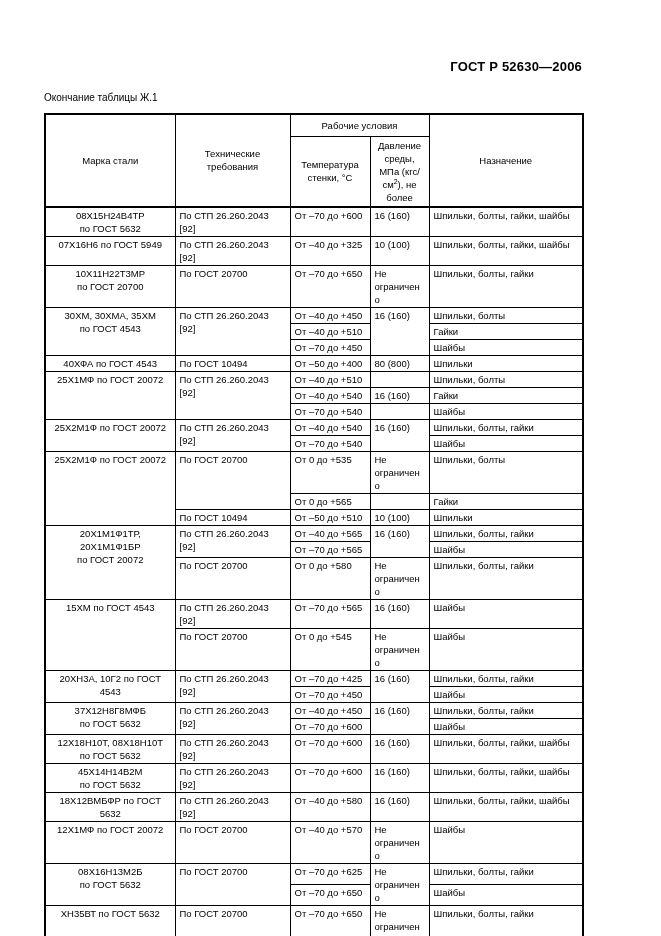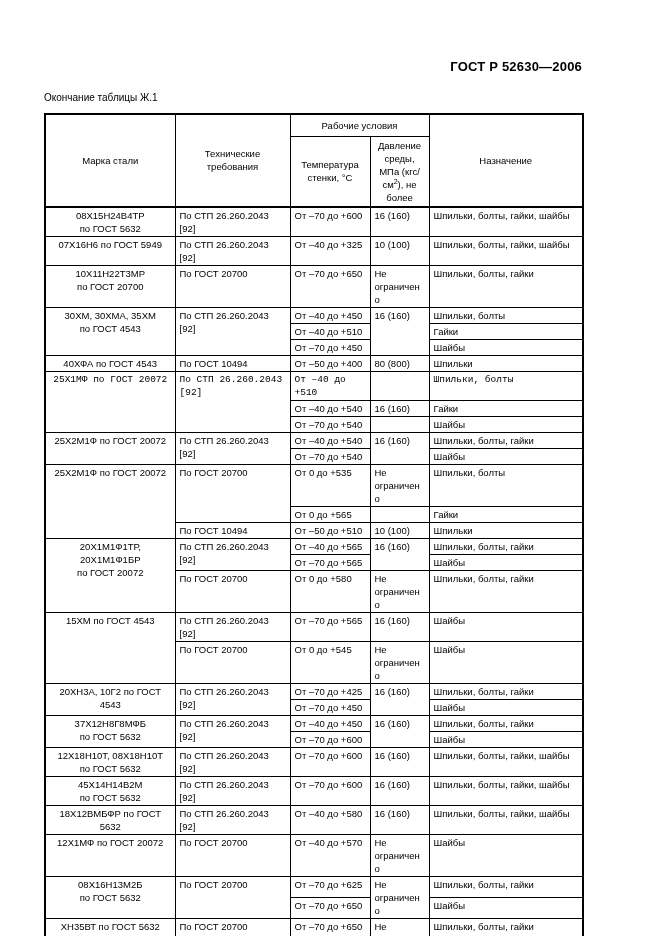--- a/index.html
+++ b/index.html
@@ -109,21 +109,21 @@
           <td class="cell-center">От –70 до +450</td>
           <td class="purp">Шайбы</td>
         </tr>
         <tr class="group" style="height: 15px;">
           <td class="grade">40ХФА по ГОСТ 4543</td>
           <td class="req">По ГОСТ 10494</td>
           <td class="cell-center">От –50 до +400</td>
           <td class="cell-center">80 (800)</td>
           <td class="purp">Шпильки</td>
         </tr>
-        <tr class="group" style="height: 15px; font-family: Liberation Mono, monospace;">
+        <tr class="group" style="height: 15px;">
           <td class="grade" rowspan="3">25Х1МФ по ГОСТ 20072</td>
           <td class="req" rowspan="3">По СТП 26.260.2043 [92]</td>
           <td class="cell-center">От –40 до +510</td>
           <td class="cell-center"></td>
           <td class="purp">Шпильки, болты</td>
         </tr>
         <tr style="height: 15px;">
           <td class="cell-center">От –40 до +540</td>
           <td class="cell-center">16 (160)</td>
           <td class="purp">Гайки</td>

